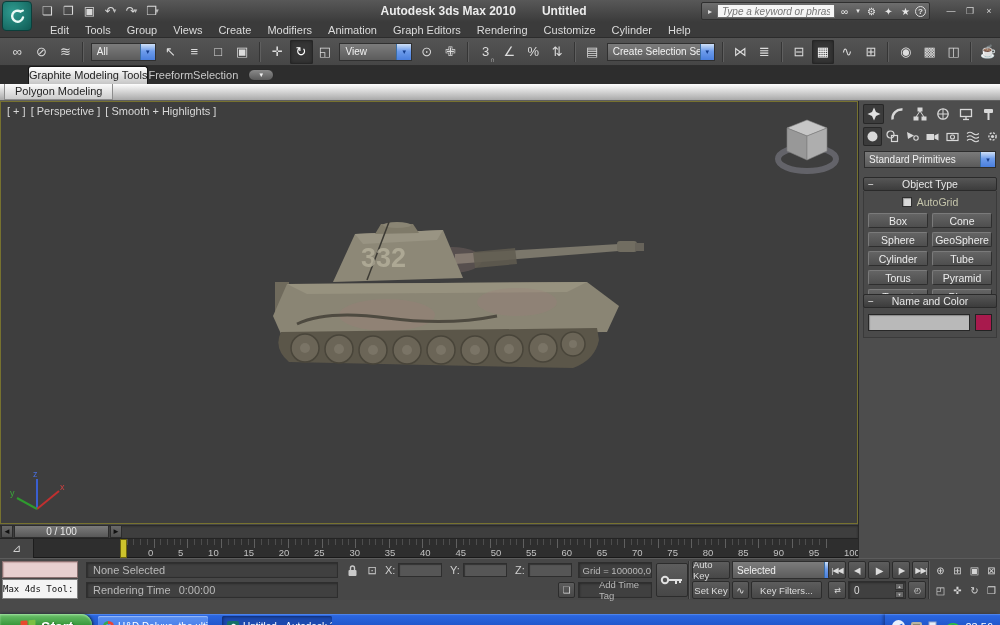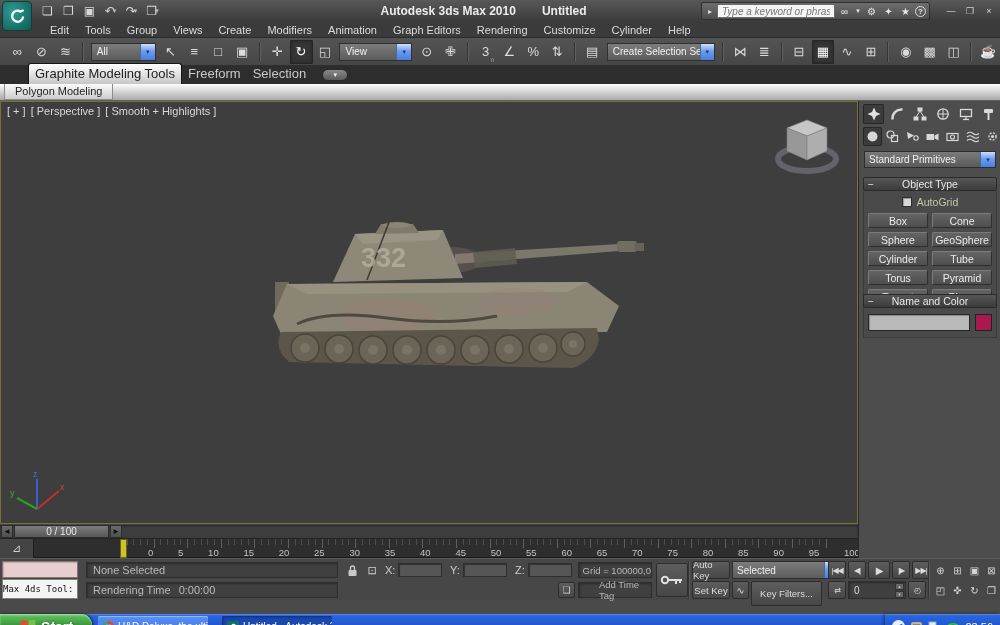--- a/index.html
+++ b/index.html
@@ -33,21 +33,21 @@
   .tb-btn{width:24px;height:24px;color:#dcdcdc;font-size:13px;border-radius:2px;position:relative}
   .tb-btn .sub{position:absolute;right:2px;bottom:1px;font-size:7px;color:#c6c6c6}
   .tb-btn.active{background:#353535;box-shadow:inset 0 0 0 1px #262626,inset 0 0 4px #1d1d1d;color:#fff}
   .tb-sep{width:2px;height:20px;border-left:1px solid #353535;border-right:1px solid #5f5f5f;margin:0 4px}
   .tb-select{height:18px;border:1px solid #303030;background:linear-gradient(#7c7c7c,#5c5c5c);display:flex;align-items:center;margin:0 2px}
   .tb-select .val{padding:0 5px;font-size:10px;color:#f2f2f2;white-space:nowrap;overflow:hidden}
   .xp-arrow{width:15px;height:100%;background:linear-gradient(#cfe0f7,#6d9ceb 45%,#4a7fdd);border-left:1px solid #3a6ea5;color:#123c8c;font-size:7px}
 
   
   #ribbon-tabs{left:0;top:66px;width:1000px;height:18px;background:#2d2d2d;display:flex;align-items:flex-end;padding-left:28px}
-  .rtab{padding:2px 6px 3px;font-size:13px;color:#c9c9c9}
+  .rtab{padding:2px 0 3px;font-size:11px;color:#c9c9c9}
   .rtab.active{background:linear-gradient(#ffffff,#c6c6c6);color:#222;border:1px solid #151515;border-bottom:none;border-radius:3px 3px 0 0}
   .rtab-toggle{width:26px;height:12px;margin:0 0 3px 10px;background:linear-gradient(#8a8a8a,#5a5a5a);border:1px solid #2a2a2a;border-radius:6px;color:#f2f2f2;font-size:7px}
   #ribbon-strip{left:0;top:84px;width:1000px;height:17px;background:linear-gradient(#fdfdfd,#a9a9a9);border-bottom:1px solid #5f5f5f}
   .pm-tab{display:inline-block;margin-left:4px;height:16px;padding:1px 10px;font-size:11px;color:#1e1e1e;background:linear-gradient(#fbfbfb,#cccccc);border:1px solid #8d8d8d;border-top:none}
 
   
   #viewport{left:0;top:101px;width:858px;height:423px;background:#3e3e3e;border:1px solid #77722f;overflow:hidden}
   #vp-label{left:6px;top:3px;gap:5px;color:#d8d8d8;font-size:11px}
   #viewcube{right:12px;top:12px}
   #tank{left:266px;top:118px}
@@ -83,21 +83,21 @@
   .coord-field{width:44px;height:14px;background:#565656;border:1px solid #2e2e2e;box-shadow:inset 1px 1px 1px #333}
   #grid-display{left:578px;top:3px;width:74px;height:16px;font-size:9.5px;display:flex;align-items:center;justify-content:flex-end}
   #timetag-icon{left:558px;top:23px;width:17px;height:16px}
   #add-time-tag{left:578px;top:23px;width:74px;height:16px;font-size:9.5px;display:flex;align-items:center;padding-left:20px}
   #setkeys-btn{left:656px;top:4px;width:32px;height:34px}
   .ak-btn{width:38px;height:18px;font-size:9.5px}
   #autokey-btn{left:692px;top:2px}#setkey-btn{left:692px;top:22px}
   #keymode-select{left:732px;top:2px;width:108px;height:18px;display:flex;align-items:center;background:linear-gradient(#7c7c7c,#5c5c5c);border:1px solid #2e2e2e}
   #keymode-select .val{flex:1;padding:0 4px;font-size:10px;color:#f0f0f0}
   #curve-mini{left:732px;top:22px;width:17px;height:18px;font-size:10px}
-  #keyfilters-btn{left:751px;top:22px;width:71px;height:25px;font-size:9.5px}
+  #keyfilters-btn{left:751px;top:22px;width:71px;height:18px;font-size:9.5px}
   .pb-btn{width:18px;height:18px;font-size:8px;letter-spacing:-1px}
   .pb-row1{top:2px}.pb-row2{top:22px}
   #frame-field{left:848px;top:22px;width:58px;height:18px;display:flex;align-items:center;padding-left:5px;font-size:10px;color:#ddd}
   .spinners{position:absolute;right:1px;top:1px;display:flex;flex-direction:column;gap:1px}
   .spin{width:9px;height:7px;background:#666;border:1px solid #333;color:#ccc;font-size:4px;display:flex;align-items:center;justify-content:center}
   .nav-btn{width:17px;height:18px;font-size:10px}
   .sb-sep{position:absolute;top:2px;width:2px;height:38px;border-left:1px solid #333;border-right:1px solid #5a5a5a}
 
   
   #cmdpanel{left:858px;top:101px;width:142px;height:457px;background:#4d4d4d;border-left:1px solid #282828}

